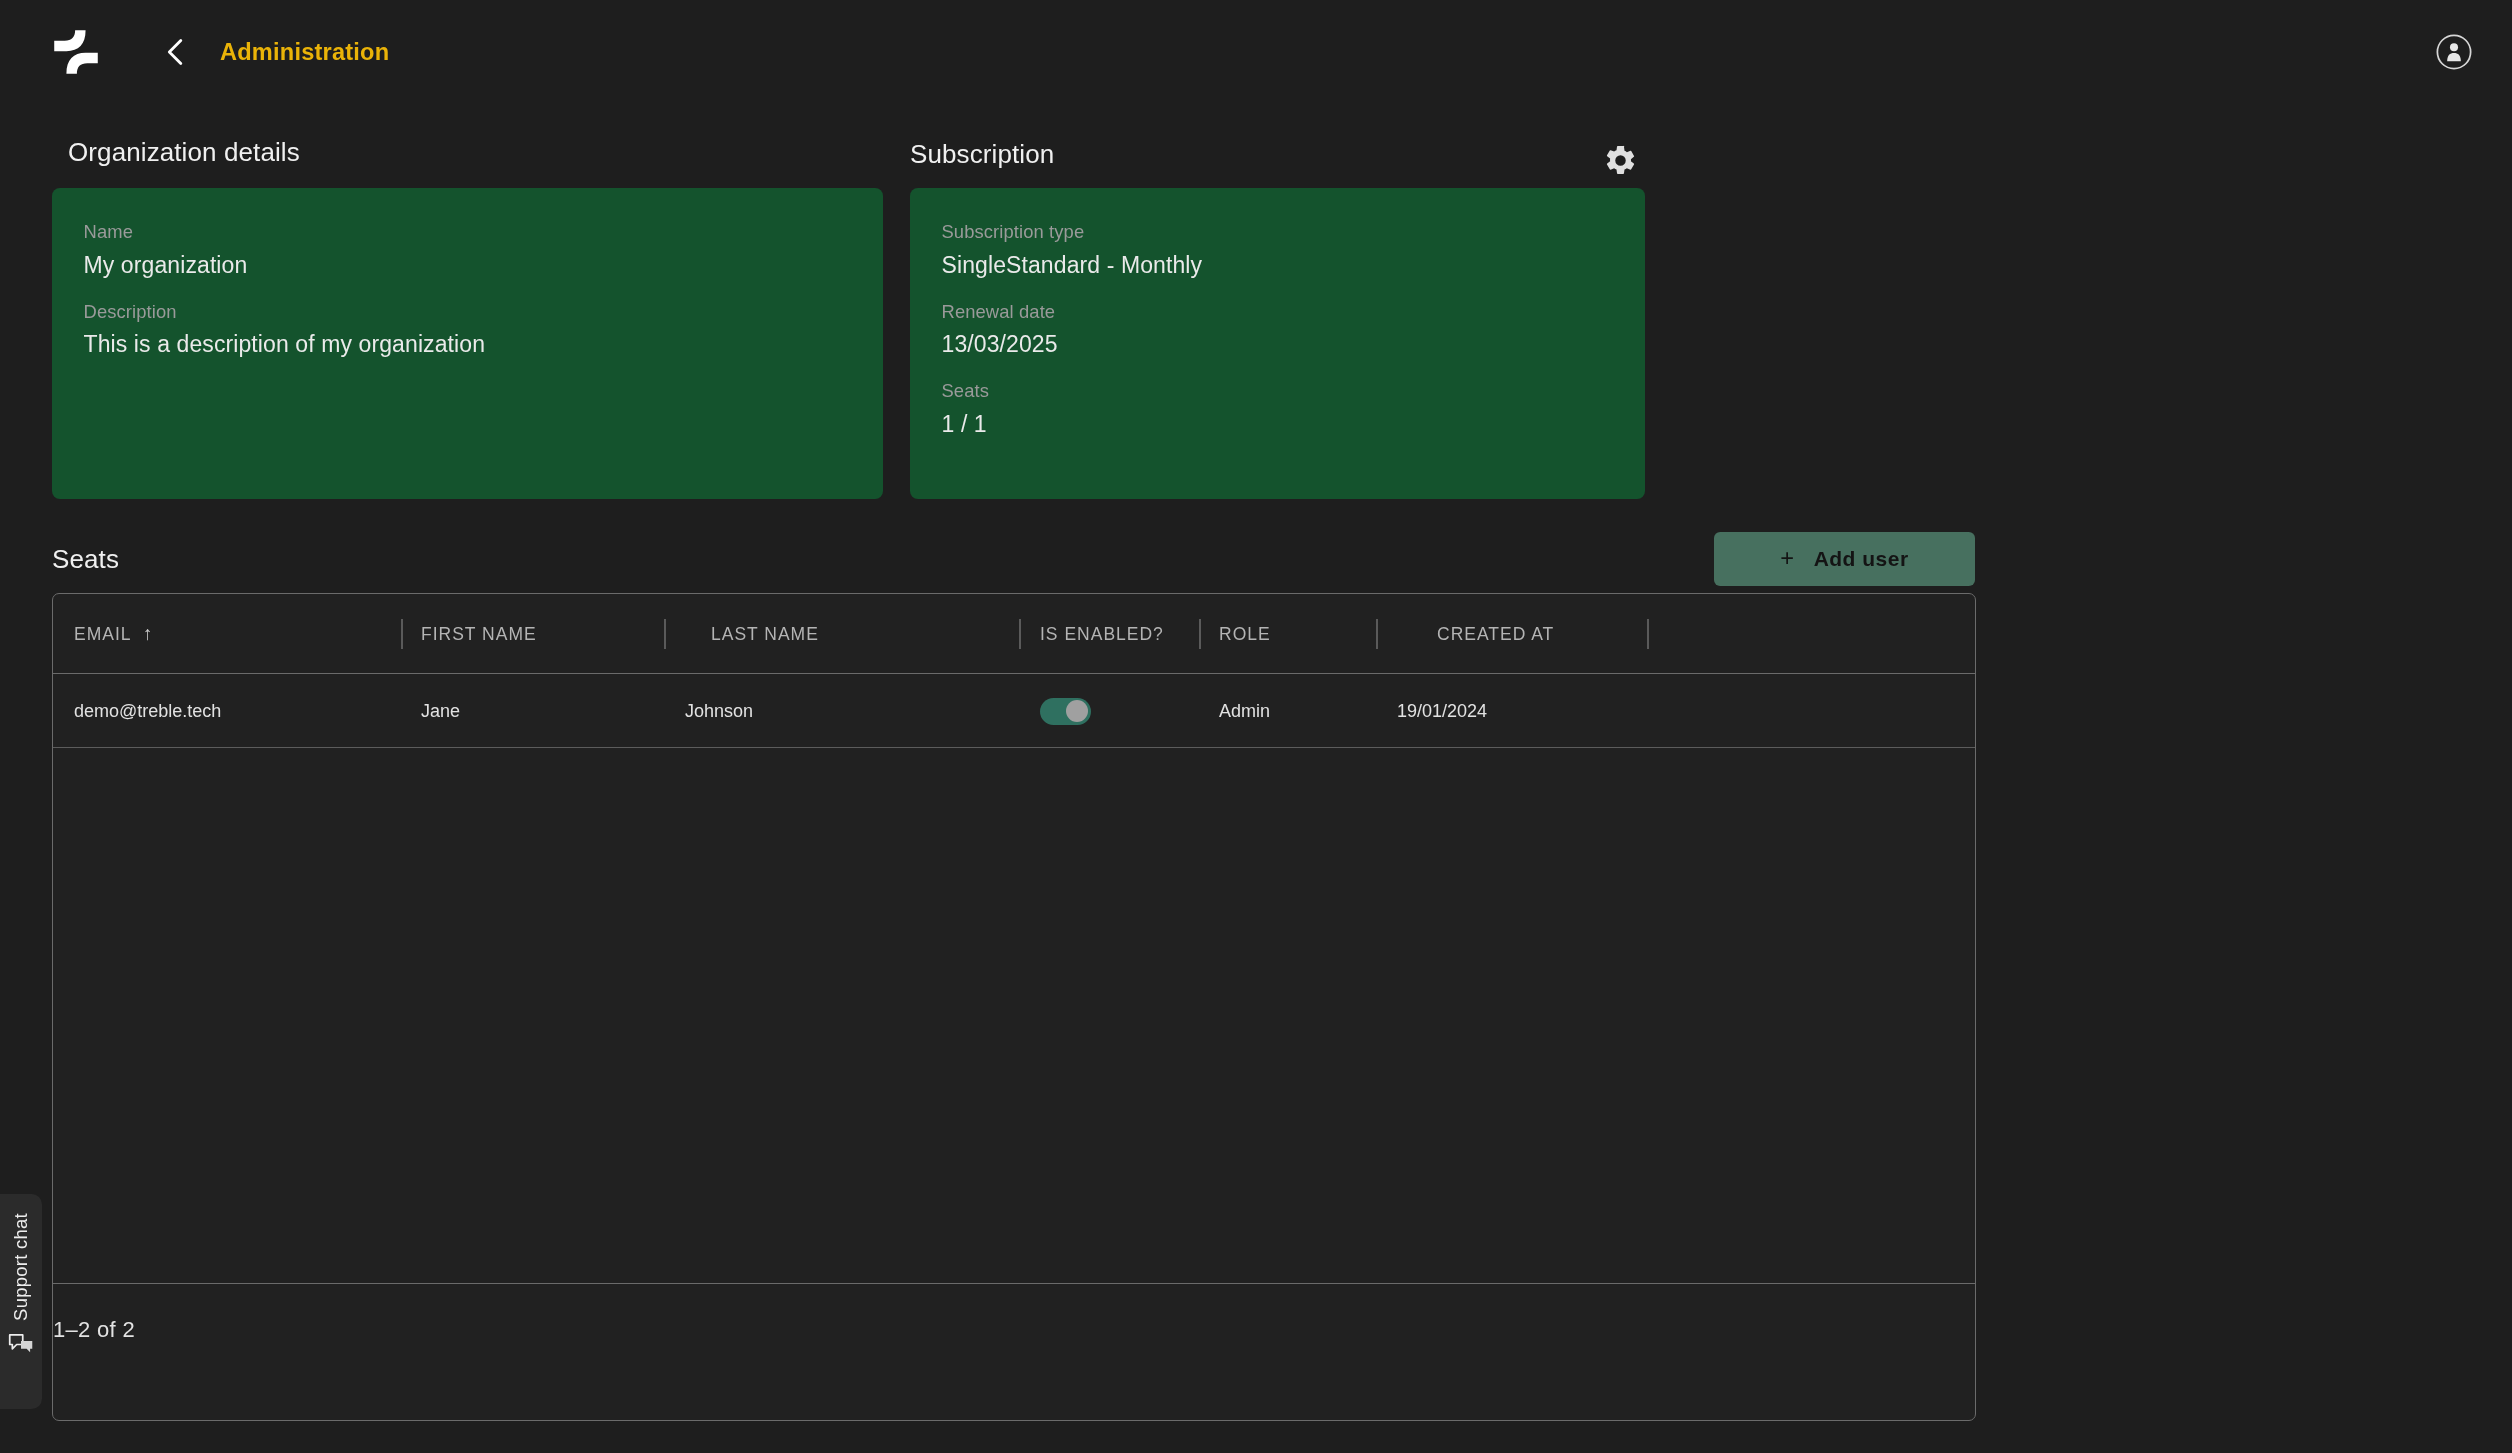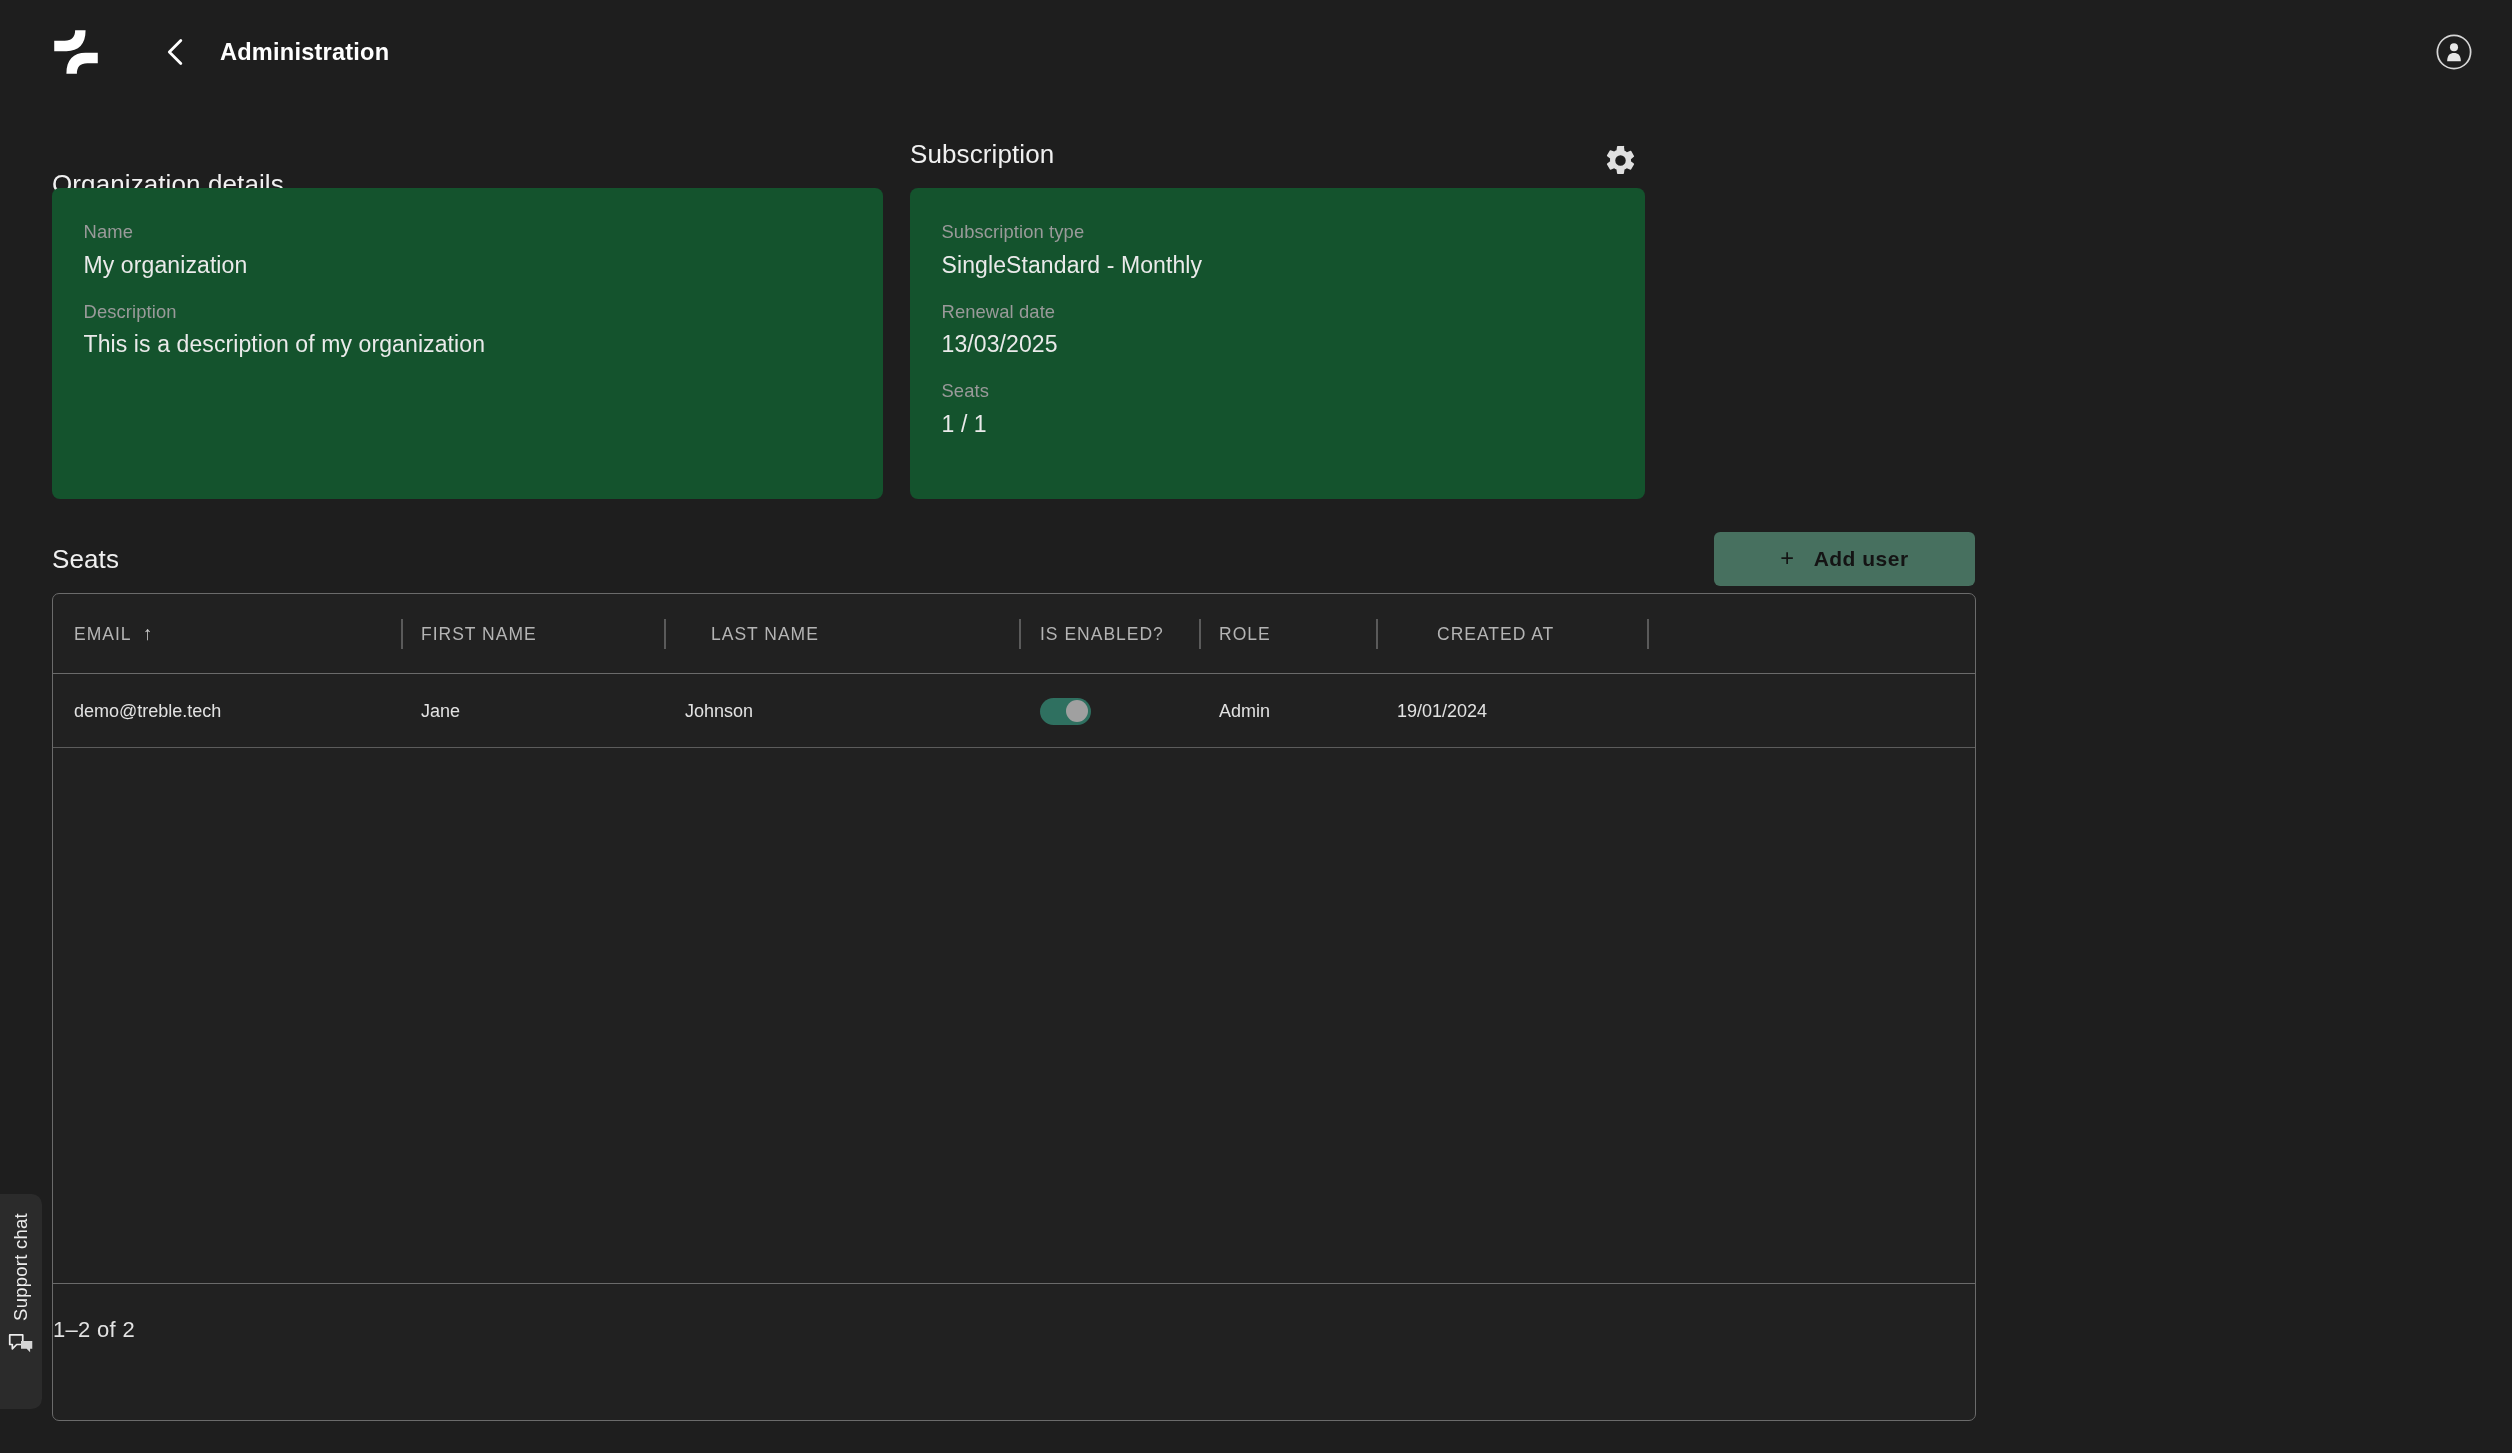--- a/index.html
+++ b/index.html
@@ -39,21 +39,21 @@
     align-items: center;
     justify-content: center;
     cursor: pointer;
   }
   .page-title {
     position: absolute;
     left: 220px;
     top: 39px;
     font-size: 23.6px;
     font-weight: 600;
-    color: #ffffff;
+    color: #eab308;
     letter-spacing: 0.2px;
   }
   .account-icon {
     position: absolute;
     right: 37px;
     top: 31px;
     width: 42px;
     height: 42px;
     cursor: pointer;
   }
@@ -93,21 +93,21 @@
     padding: 33px 31.5px 0 31.5px;
   }
   #sub-card {
     position: absolute;
     left: 910px;
     top: 188px;
     width: 735px;
     height: 311px;
     padding: 33px 31.5px 0 31.5px;
   }
-  #org-heading { position: absolute; left: 52px; top: 137px; margin-top: 32px; }
+  #org-heading { position: absolute; left: 68px; top: 137px; }
   #sub-heading { position: absolute; left: 910px; top: 139px; }
 
   .gear-btn {
     position: absolute;
     left: 1603px;
     top: 143px;
     width: 35px;
     height: 35px;
     cursor: pointer;
   }

